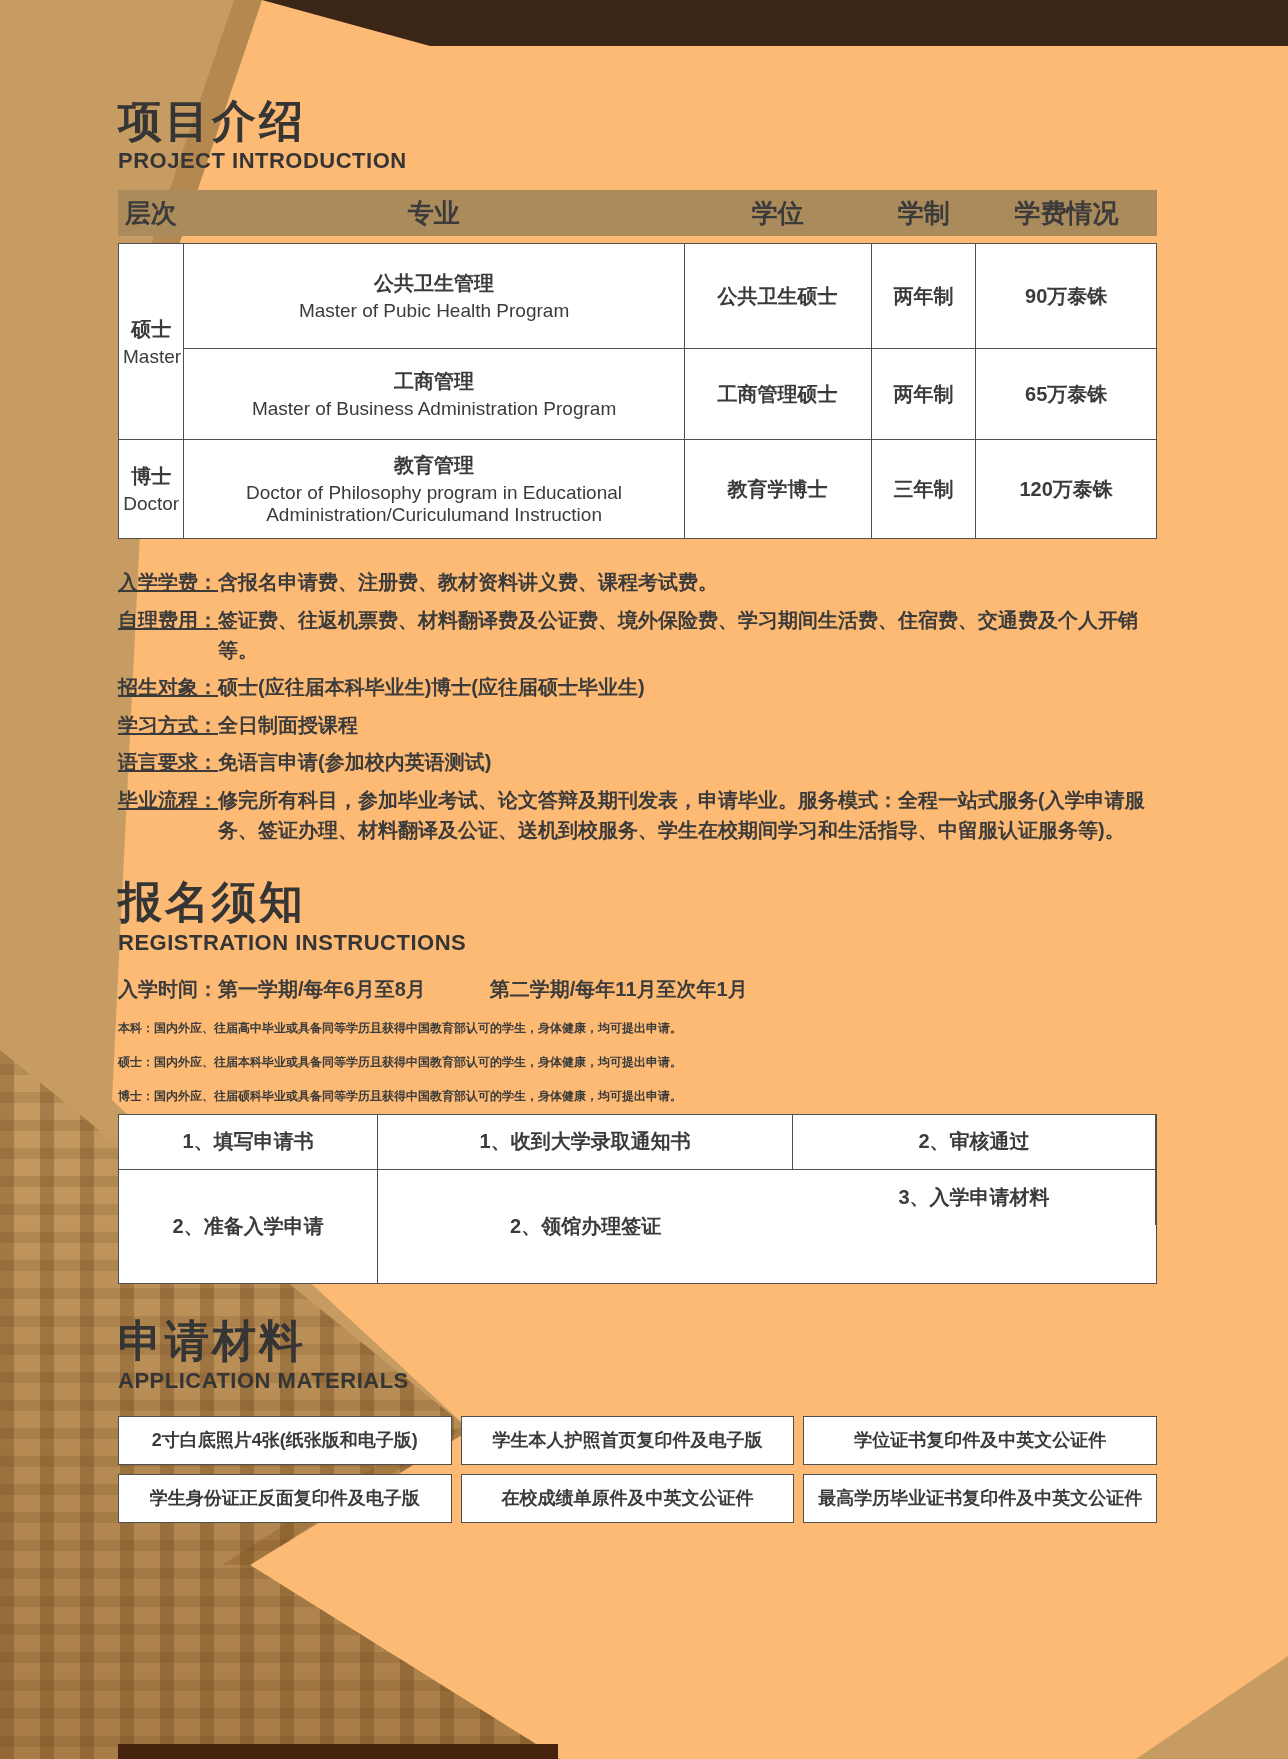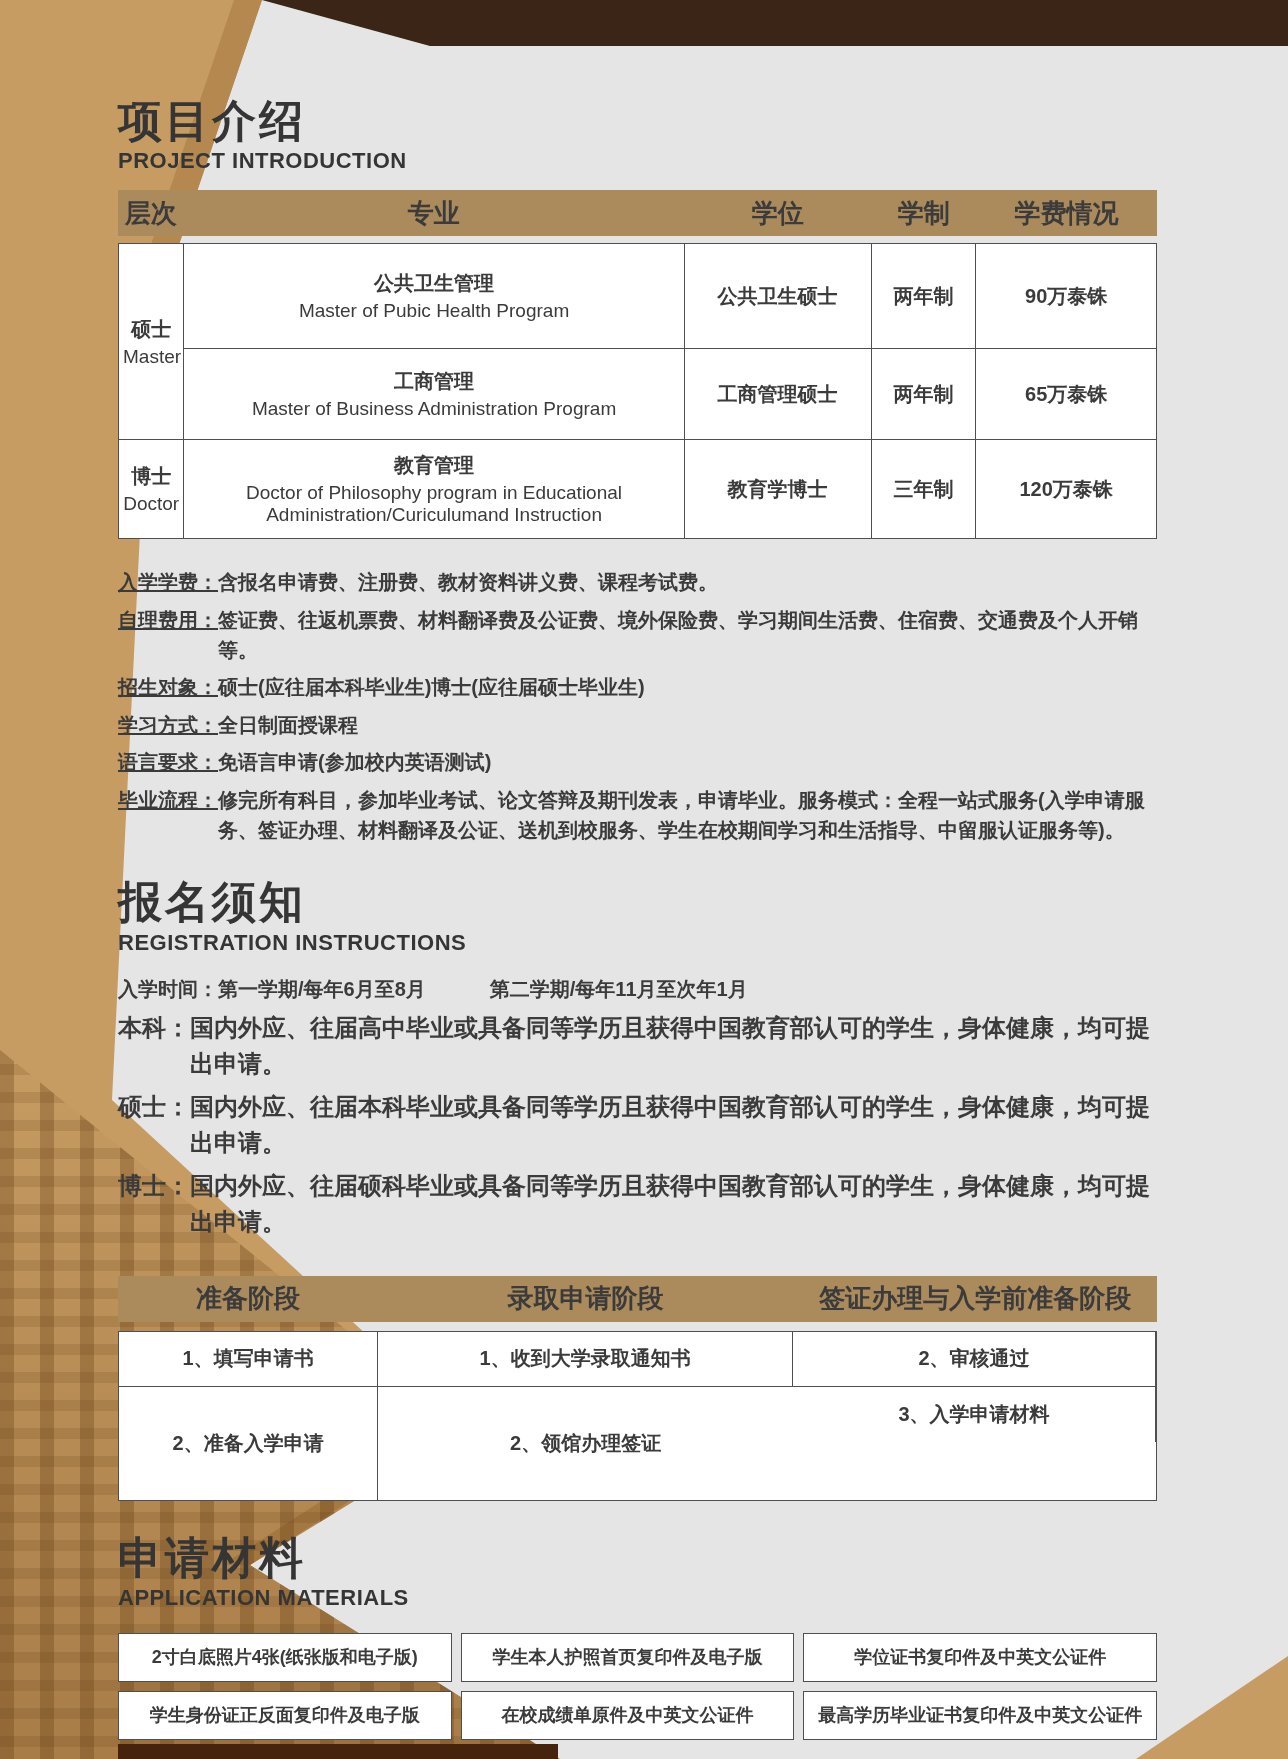--- a/index.html
+++ b/index.html
@@ -1,20 +1,20 @@
 <!DOCTYPE html>
 <html><head>
 <meta charset="utf-8">
 <style>
   html,body{margin:0;padding:0;background:#ffffff;}
   .page{
     position:relative;
     width:1288px;height:1759px;
     overflow:hidden;
-    background:#e5e5e5;
+    background:#fdba74;
     font-family:"Liberation Sans", sans-serif;
     color:#3b3b3b;
   }
   
   .bg{position:absolute;inset:0;pointer-events:none;}
   .gold-main{
     background:#c79c63;
     clip-path:polygon(0 0,262px 0,150px 330px,112px 1100px,470px 1430px,250px 1565px,560px 1759px,0 1759px);
   }
   .gold-stripe-top{
@@ -71,21 +71,21 @@
   .cell-zh{font-size:20px;font-weight:700;}
   
   .notes{margin-top:28px;}
   .note{display:flex;align-items:flex-start;margin-bottom:7px;font-size:20px;line-height:1.52;}
   .note .lbl{flex:none;font-weight:700;white-space:nowrap;text-decoration:underline;}
   .note .txt{font-weight:600;}
   
   .h-block{margin-top:34px;}
   .enroll-line{display:flex;gap:64px;font-size:20px;font-weight:700;margin-top:20px;}
   .cond-label{font-size:20px;font-weight:700;margin-top:12px;}
-  .cond{display:flex;margin-top:7px;font-size:24px;line-height:1.5;}
+  .cond{display:flex;margin-top:16px;font-size:12px;line-height:1.5;}
   .cond .lbl{flex:none;font-weight:700;white-space:nowrap;}
   .cond .txt{font-weight:600;}
   
   .t2{
     display:grid;grid-template-columns:25% 40% 35%;grid-template-rows:55px 55px 58px;
     border:1.5px solid #4f4f4f;margin-top:9px;background:#fff;
     font-size:20px;font-weight:600;color:#3b3b3b;
   }
   .t2 .c{display:flex;align-items:center;justify-content:center;text-align:center;}
   .t2 .br{border-right:1.5px solid #4f4f4f;}
@@ -221,25 +221,20 @@
       </div>
       <div class="cond">
         <span class="lbl">硕士：</span>
         <span class="txt">国内外应、往届本科毕业或具备同等学历且获得中国教育部认可的学生，身体健康，均可提出申请。</span>
       </div>
       <div class="cond">
         <span class="lbl">博士：</span>
         <span class="txt">国内外应、往届硕科毕业或具备同等学历且获得中国教育部认可的学生，身体健康，均可提出申请。</span>
       </div>
 
-      <div class="head-bar hb2">
-        <span>准备阶段</span>
-        <span>录取申请阶段</span>
-        <span>签证办理与入学前准备阶段</span>
-      </div>
 
       <div class="t2">
         <div class="c br bb">1、填写申请书</div>
         <div class="c br bb">1、收到大学录取通知书</div>
         <div class="c br bb">2、审核通过</div>
         <div class="c br span2">2、准备入学申请</div>
         <div class="c span2">2、领馆办理签证</div>
         <div class="c br">3、入学申请材料</div>
       </div>
     </div>

